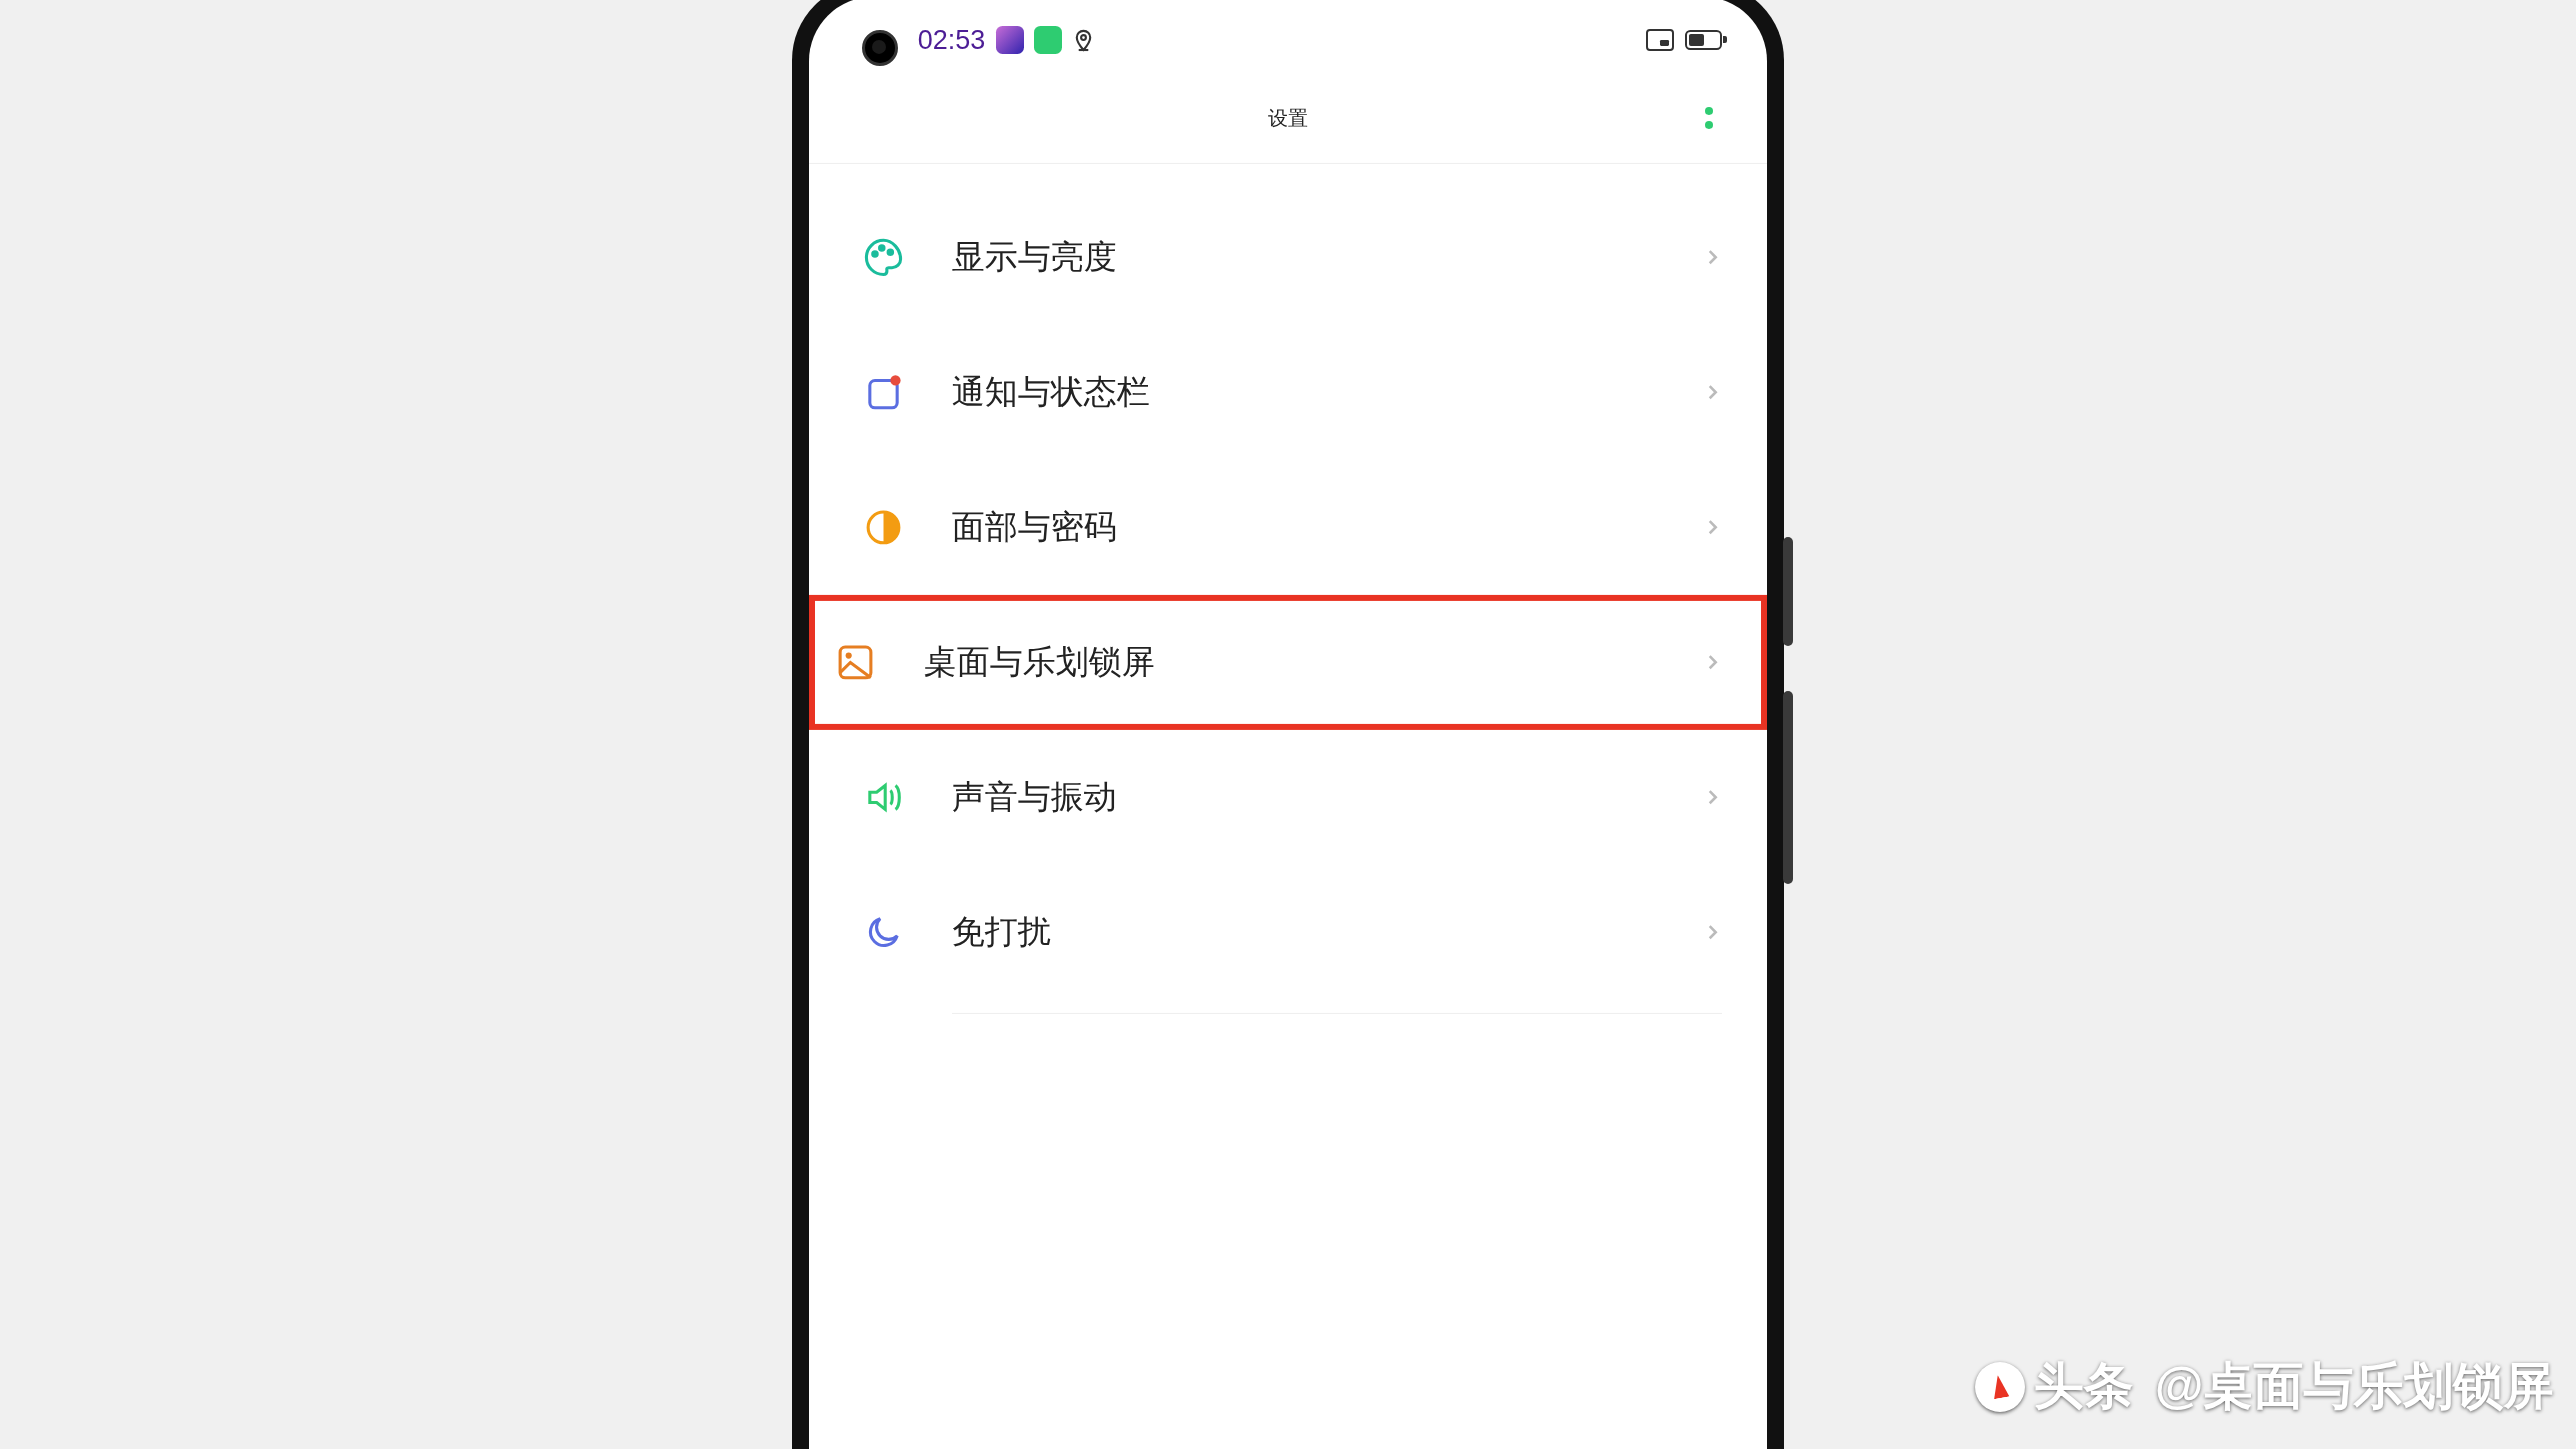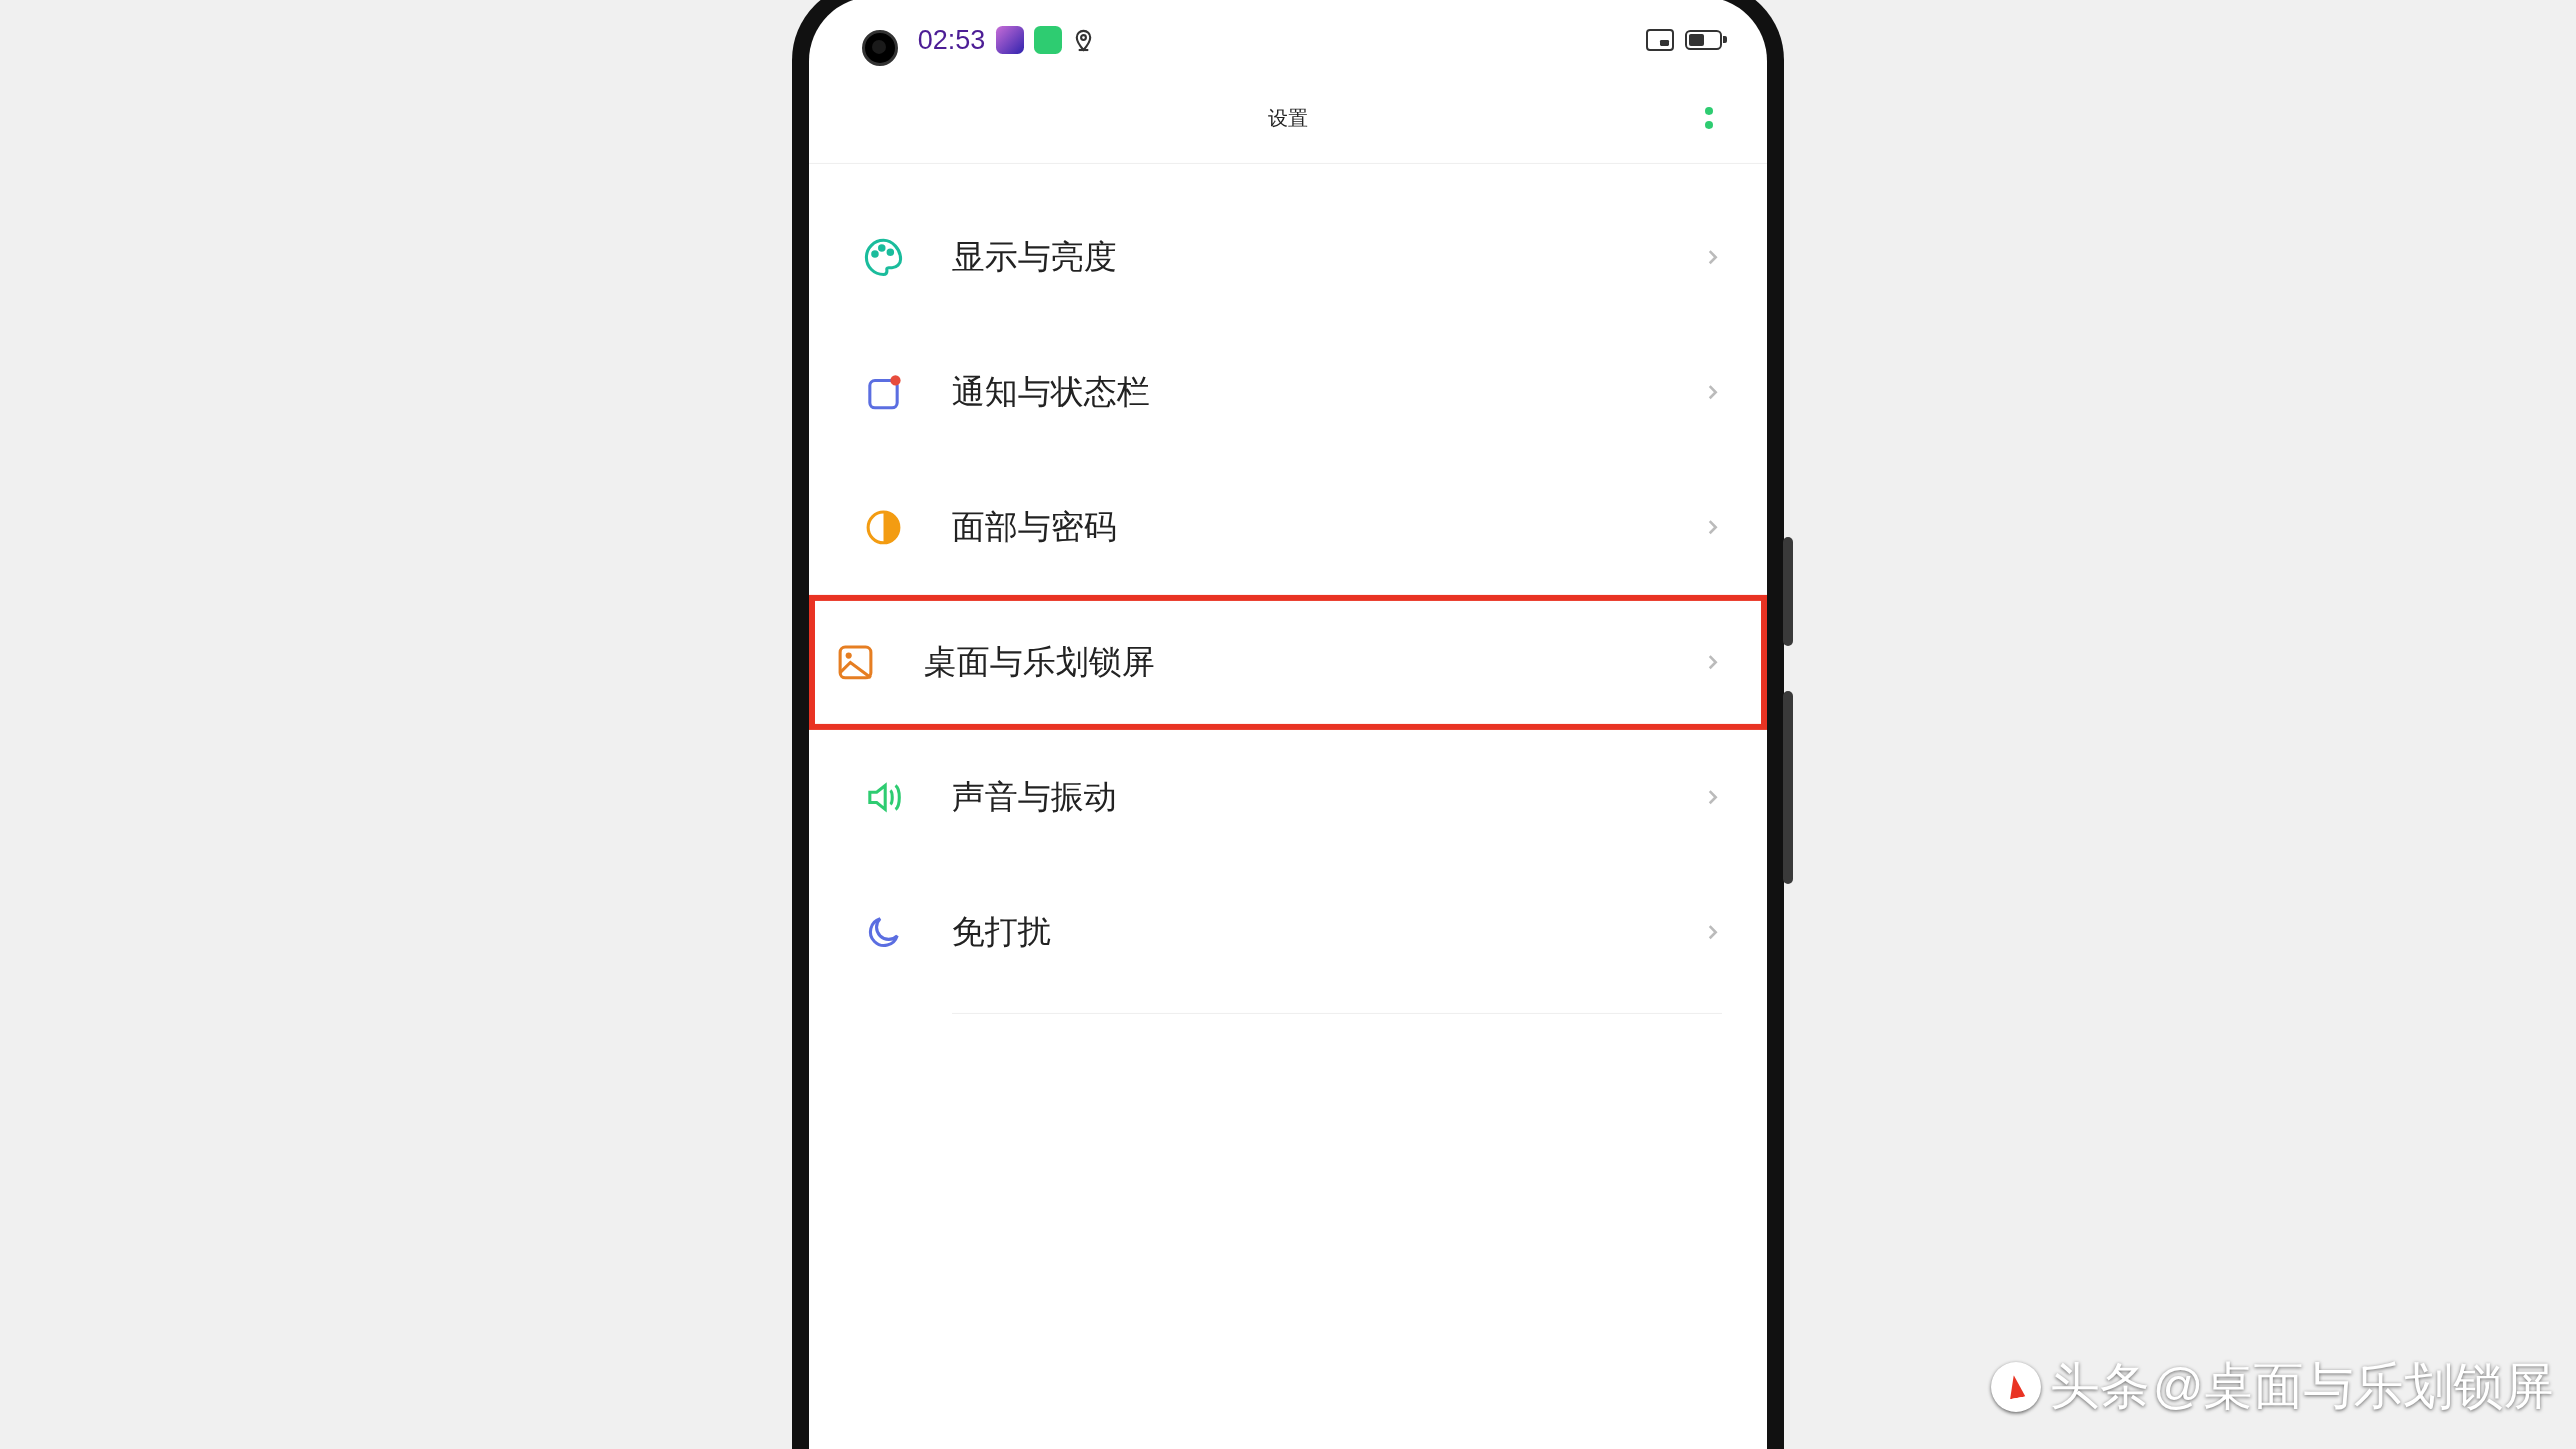--- a/index.html
+++ b/index.html
@@ -203,24 +203,24 @@
     margin-right: 45px;
     margin-top: 13px;
     margin-bottom: 13px;
   }
   .watermark {
     position: absolute;
     right: 22.5px;
     bottom: 29px;
     display: flex;
     align-items: center;
-    gap: 3px;
+    gap: 21px;
     color: #fff;
     font-size: 50px;
-    font-weight: 400;
+    font-weight: 700;
     text-shadow: 0 1.3px 3.9px rgba(0,0,0,0.6);
   }
   .watermark-logo {
     display: flex;
     align-items: center;
     gap: 9px;
   }
   .watermark-logo-icon {
     width: 50px;
     height: 50px;

